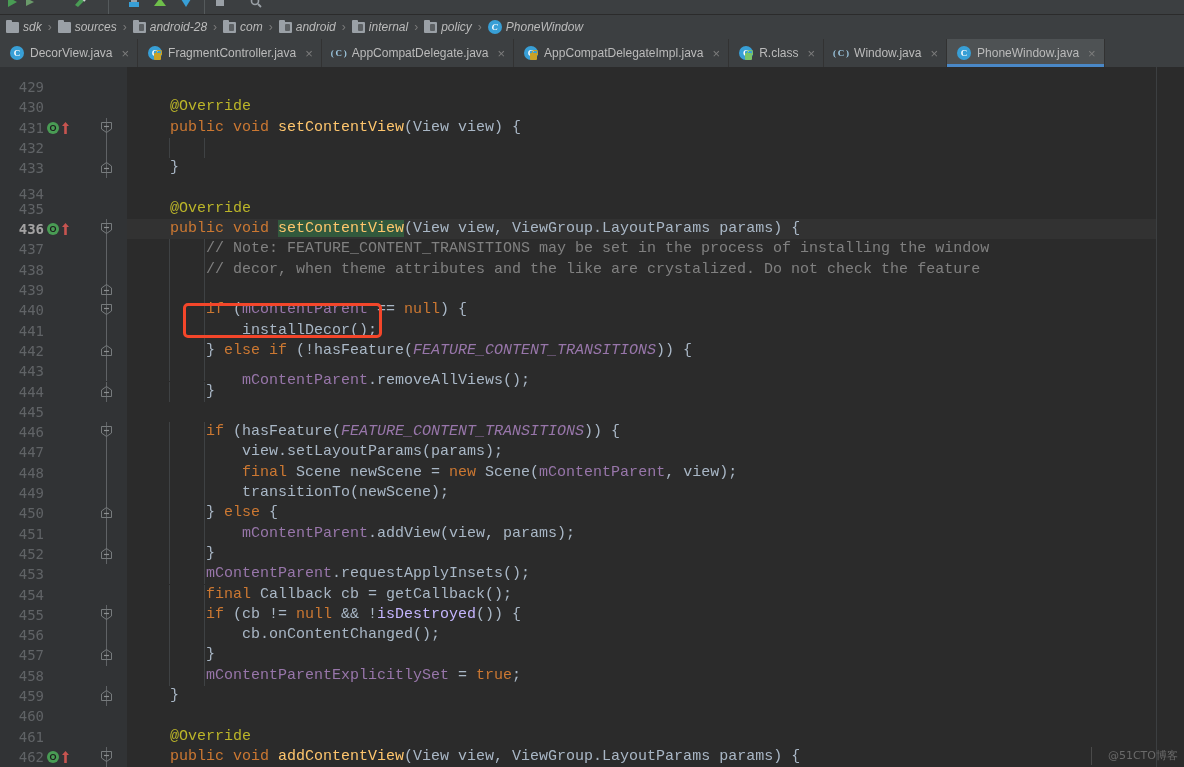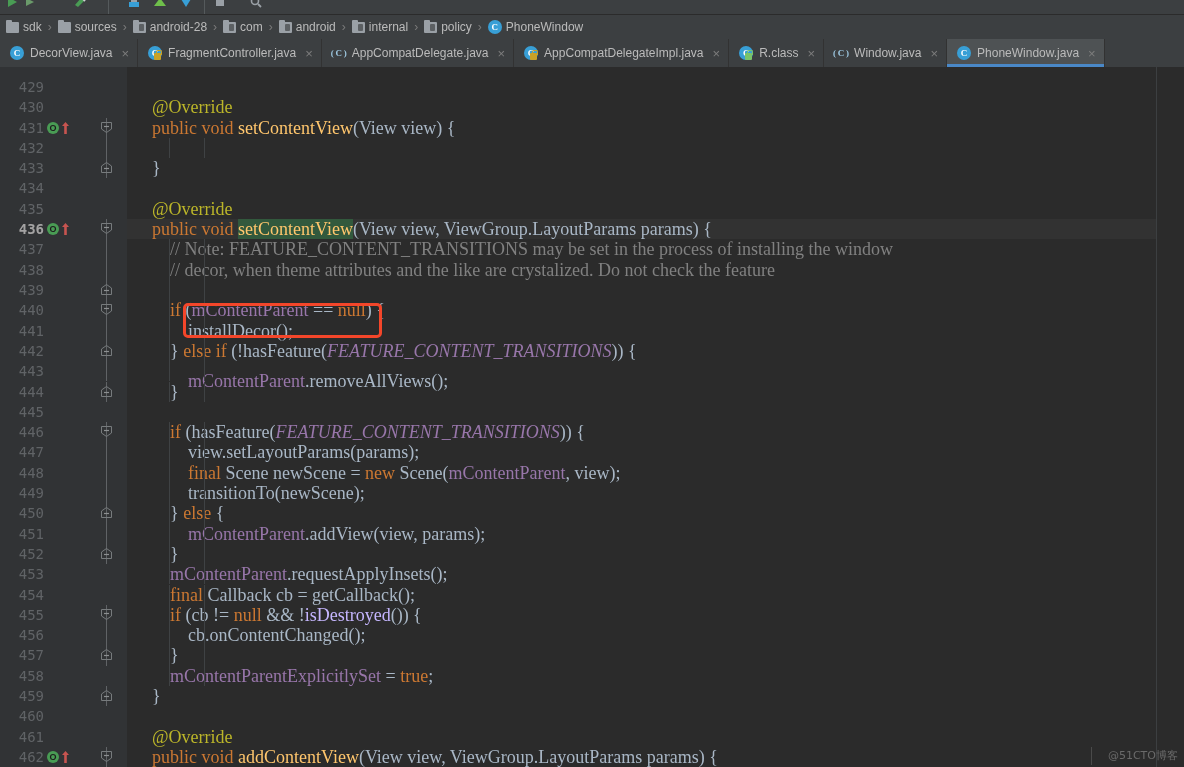--- a/index.html
+++ b/index.html
@@ -23,21 +23,21 @@
 
   
   #breadcrumb {
     position: absolute; left: 0; top: 15px; width: 1184px; height: 24px;
     background: #3c3f41;
     display: flex; align-items: center;
     padding-left: 4px;
     font-size: 12px; color: #b3b3b3;
     white-space: nowrap;
   }
-  .crumb { display: flex; align-items: center; height: 24px; padding: 0 2px; }
+  .crumb { display: flex; align-items: center; height: 24px; padding: 0 2px; font-style: italic; }
   .crumb-label { margin-left: 4px; color: #bbbbbb; }
   .crumb-sep { color: #7a7a7a; font-size: 12px; margin: 0 4px; }
 
   .ic-folder {
     width: 13px; height: 11px; position: relative; display: inline-block;
     background: #9aa0a6; border-radius: 1px;
   }
   .ic-folder:before {
     content: ""; position: absolute; left: 0; top: -2px;
     width: 6px; height: 3px; background: #9aa0a6; border-radius: 1px 1px 0 0;
@@ -148,22 +148,22 @@
   
   #codewrap {
     position: absolute; left: 127px; top: 0; width: 1030px; height: 700px;
     overflow: hidden;
   }
   .crow {
     position: absolute; left: 0; width: 1030px; height: 20.3px;
     line-height: 20.3px;
     white-space: pre;
     color: #a9b7c6;
-    font-family: Liberation Serif, serif;
-    font-size: 18px;
+    font-family: Liberation Mono, monospace;
+    font-size: 15px;
     padding-left: 7px;
   }
   .currentline {
     position: absolute; left: 0; width: 1184px; height: 20.3px;
     background: #323232;
   }
   
   .iguide {
     position: absolute; width: 1px; height: 20.3px; background: #3f4244;
   }
@@ -372,21 +372,21 @@
       <div class="grow" style="top: 91.2px;">
         <div class="lnum">433</div>
         <div class="fold">
           <div class="line"></div>
           <svg class="box" viewBox="0 0 13 11">
             <path d="M6.5 0.5 L11.5 4 L11.5 10.5 L1.5 10.5 L1.5 4 Z" fill="none" stroke="#777b7d"></path>
             <path d="M4 6.5 L9 6.5" stroke="#8c8f91" stroke-width="1.2"></path>
           </svg>
         </div>
       </div>
-      <div class="grow" style="top: 111px;">
+      <div class="grow" style="top: 117px;">
         <div class="lnum">434</div>
       </div>
       <div class="grow" style="top: 131.8px;">
         <div class="lnum">435</div>
       </div>
       <div class="grow" style="top: 152.1px;">
         <div class="lnum cur">436</div>
         <div class="mk-override">O</div>
         <svg class="mk-arrow" viewBox="0 0 9 14">
           <path d="M4.5 1 L8 5 L5.8 5 L5.8 13 L3.2 13 L3.2 5 L1 5 Z" fill="#c75450"></path>

